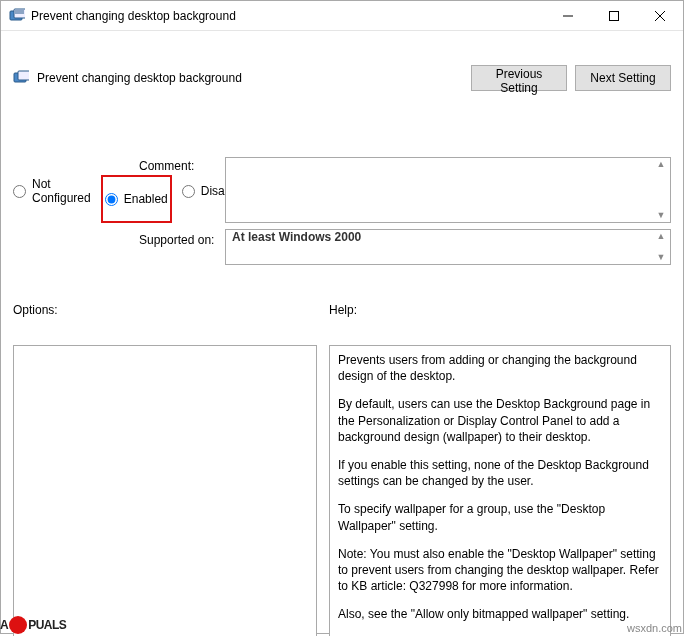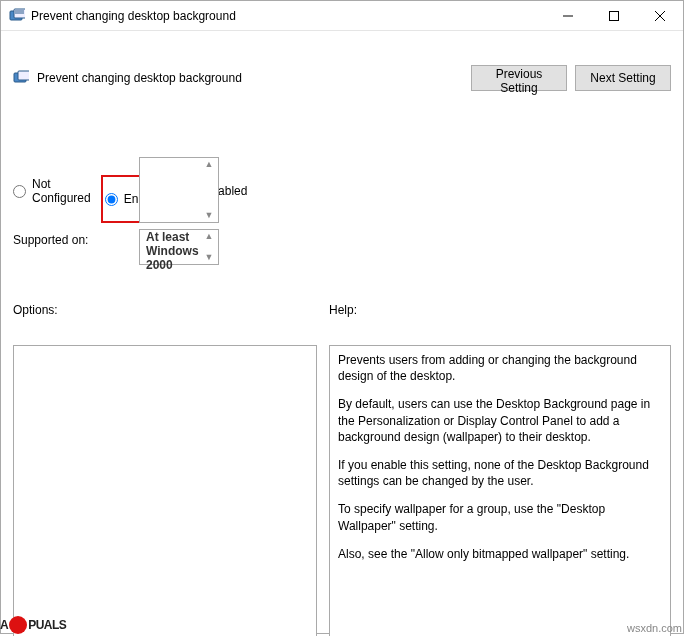--- a/index.html
+++ b/index.html
@@ -112,20 +112,21 @@
       <label class="radio highlight">
         <input type="radio" name="state" checked="" style="">
         <span>Enabled</span>
       </label>
       <label class="radio">
         <input type="radio" name="state" style="">
         <span>Disabled</span>
       </label>
     </div>
 
+    <div class="lbl">Comment:</div>
     <div class="commentbox">
       <div class="scrollstub">
           <span>▲</span>
           <span>▼</span>
         </div>
     </div>
 
     <div></div>
     <div class="lbl" style="padding-top:10px;">Supported on:</div>
     <div style="padding-top:6px;">
@@ -144,20 +145,21 @@
     <div class="right">Help:</div>
   </div>
 
   <div class="panes">
     <div class="pane options"></div>
     <div class="pane help">
       <p>Prevents users from adding or changing the background design of the desktop.</p>
       <p>By default, users can use the Desktop Background page in the Personalization or Display Control Panel to add a background design (wallpaper) to their desktop.</p>
       <p>If you enable this setting, none of the Desktop Background settings can be changed by the user.</p>
       <p>To specify wallpaper for a group, use the "Desktop Wallpaper" setting.</p>
+      <p>Note: You must also enable the "Desktop Wallpaper" setting to prevent users from changing the desktop wallpaper. Refer to KB article: Q327998 for more information.</p>
       <p>Also, see the "Allow only bitmapped wallpaper" setting.</p>
     </div>
   </div>
 
   <div class="footer">
     <button class="primary">OK</button>
     <button>Cancel</button>
     <button>Apply</button>
   </div>
 </div>

